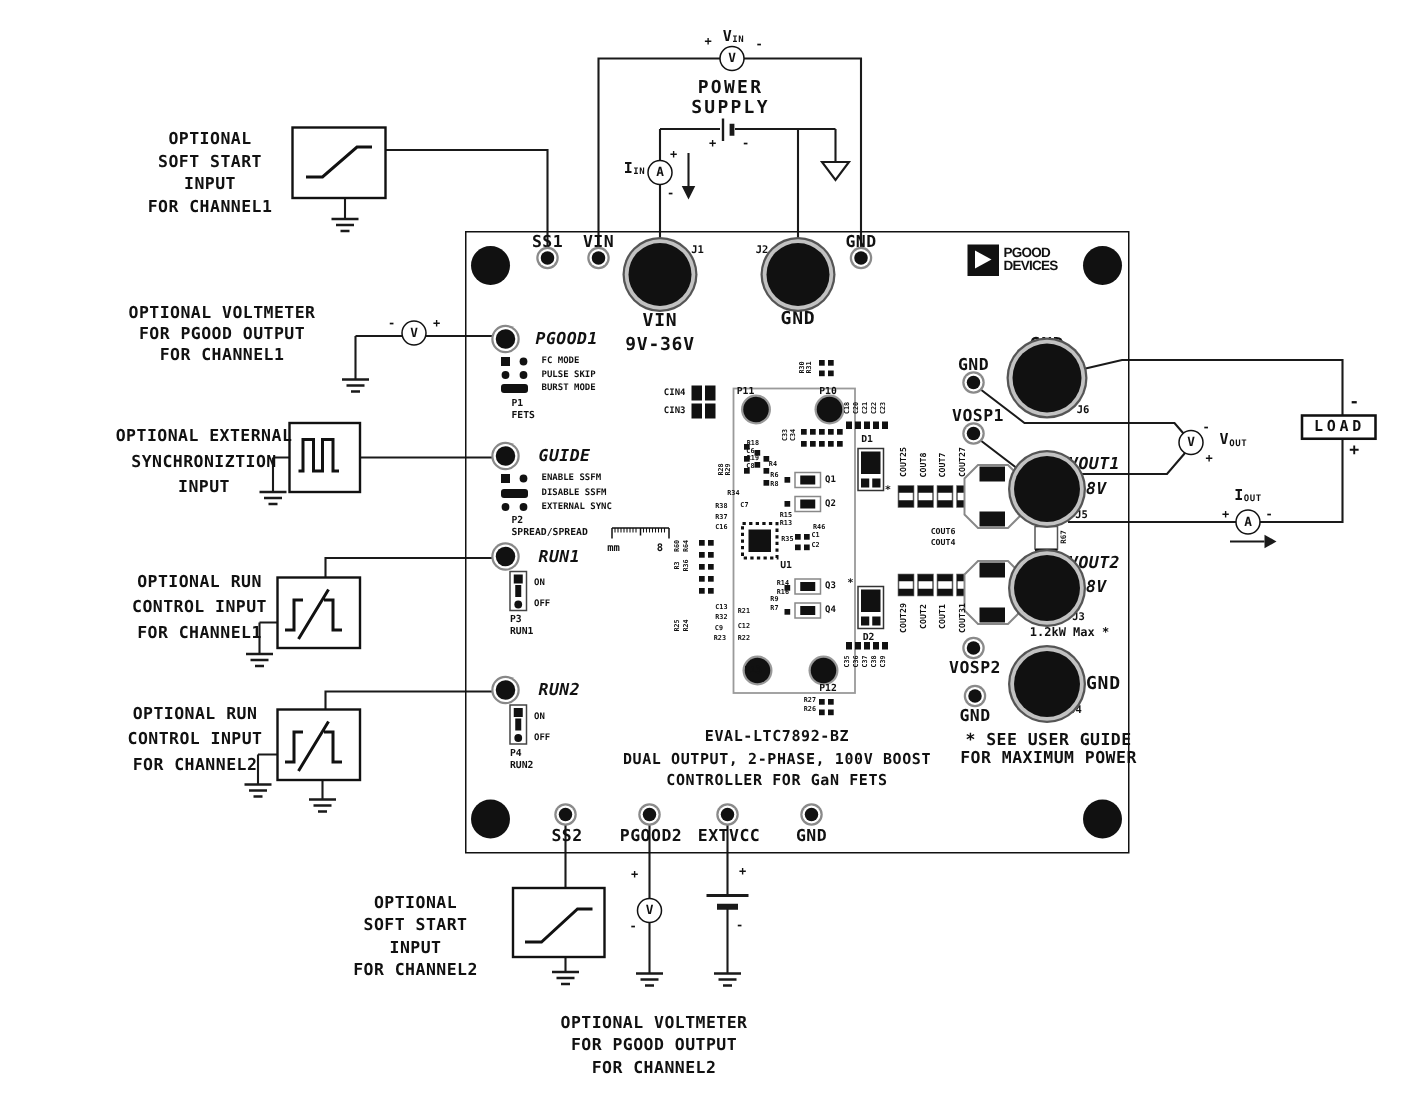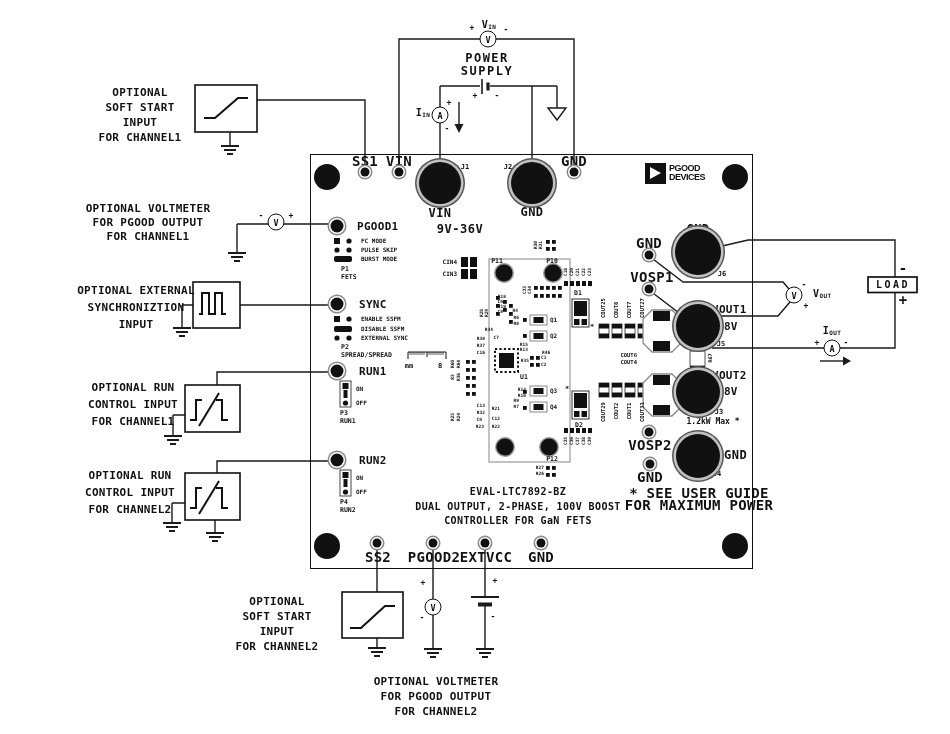--- a/index.html
+++ b/index.html
@@ -4,23 +4,23 @@
 <style>
   html,body{margin:0;padding:0;background:#fff;}
   .canvas{position:relative;width:950px;height:734px;background:#fff;overflow:hidden;
           font-family:"DejaVu Sans Mono","Liberation Mono",monospace;color:#111;}
   svg{position:absolute;left:0;top:0;}
   .lb{position:absolute;font-weight:bold;color:#111;white-space:nowrap;transform:translate(-50%,-50%);line-height:1;}
   .la{transform:translate(0,-50%);}
   .ra{transform:translate(-100%,-50%);}
   .rot{transform:translate(-50%,-50%) rotate(-90deg);}
   .s12{font-size:12px;letter-spacing:0.5px;}
-  .s11{font-size:11px;letter-spacing:0.3px;}
+  .s11{font-size:11px;letter-spacing:0.3px;font-style:italic;}
   .s10{font-size:10px;letter-spacing:0.4px;}
-  .s9{font-size:14px;letter-spacing:0.3px;}
+  .s9{font-size:11px;letter-spacing:0.3px;}
   .s8{font-size:8px;}
   .s7{font-size:7px;}
   .s65{font-size:6.5px;}
   .s6{font-size:6px;}
   .s55{font-size:5.5px;}
   .s5{font-size:5px;}
   .s45{font-size:4.5px;}
   .ann{position:absolute;text-align:center;font-weight:bold;font-size:11px;letter-spacing:0.3px;
        line-height:16px;white-space:nowrap;transform:translate(-50%,0);}
   .ann4{line-height:15px;}
@@ -341,35 +341,35 @@
 
   <div class="lb s9" style="left:365px;top:161px">SS1</div>
   <div class="pin2" style="left:365px;top:172px"></div>
   <div class="lb s9" style="left:399px;top:161px">VIN</div>
   <div class="pin2" style="left:399px;top:172px"></div>
   <div class="lb s9" style="left:574px;top:161px">GND</div>
   <div class="pin2" style="left:574px;top:172px"></div>
   <div class="bigpad" style="left:440px;top:183px;width:42px;height:42px"></div>
   <div class="lb s7" style="left:465px;top:167px">J1</div>
   <div class="lb s12" style="left:440px;top:213px">VIN</div>
-  <div class="lb s12" style="left:460px;top:229px">9V-36V</div>
+  <div class="lb s12" style="left:440px;top:229px">9V-36V</div>
   <div class="bigpad" style="left:532px;top:183px;width:42px;height:42px"></div>
   <div class="lb s7" style="left:508px;top:167px">J2</div>
   <div class="lb s12" style="left:532px;top:212px">GND</div>
 
   <div class="pin3" style="left:337px;top:226px"></div>
   <div class="lb la s11" style="left:357px;top:226px">PGOOD1</div>
   <div class="lb la s6" style="left:361px;top:241px">FC MODE</div>
   <div class="lb la s6" style="left:361px;top:250px">PULSE SKIP</div>
   <div class="lb la s6" style="left:361px;top:259px">BURST MODE</div>
   <div class="lb la s65" style="left:341px;top:269px">P1</div>
   <div class="lb la s65" style="left:341px;top:277px">FETS</div>
 
   <div class="pin3" style="left:337px;top:304px"></div>
-  <div class="lb la s11" style="left:359px;top:304px">SYNC</div>
+  <div class="lb la s11" style="left:359px;top:304px">GUIDE</div>
   <div class="lb la s6" style="left:361px;top:319px">ENABLE SSFM</div>
   <div class="lb la s6" style="left:361px;top:329px">DISABLE SSFM</div>
   <div class="lb la s6" style="left:361px;top:338px">EXTERNAL SYNC</div>
   <div class="lb la s65" style="left:341px;top:347px">P2</div>
   <div class="lb la s65" style="left:341px;top:355px">SPREAD/SPREAD</div>
 
   <div class="pin3" style="left:337px;top:371px"></div>
   <div class="lb la s11" style="left:359px;top:371px">RUN1</div>
   <div class="lb la s6" style="left:356px;top:389px">ON</div>
   <div class="lb la s6" style="left:356px;top:403px">OFF</div>

